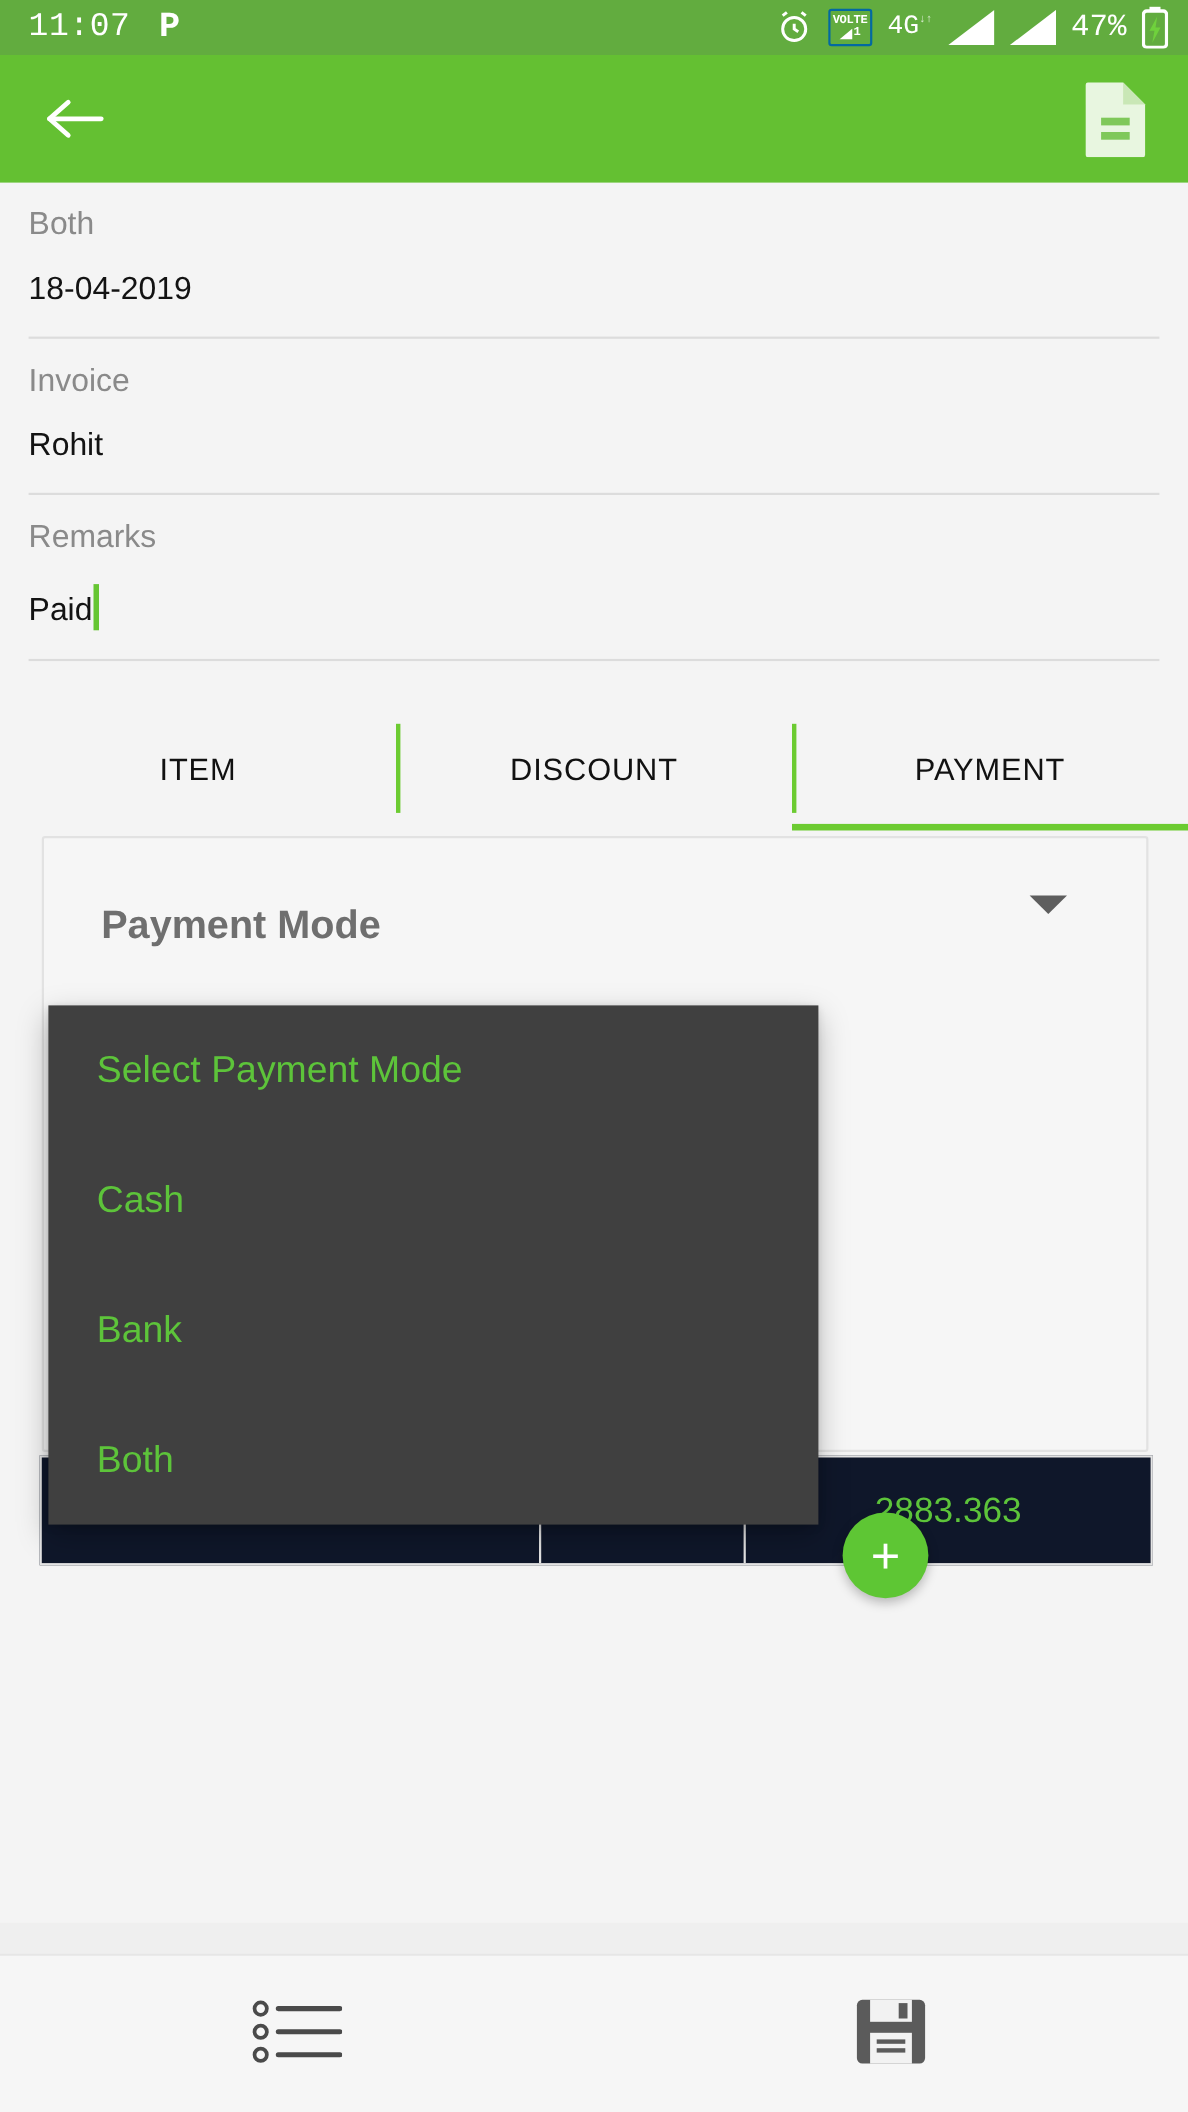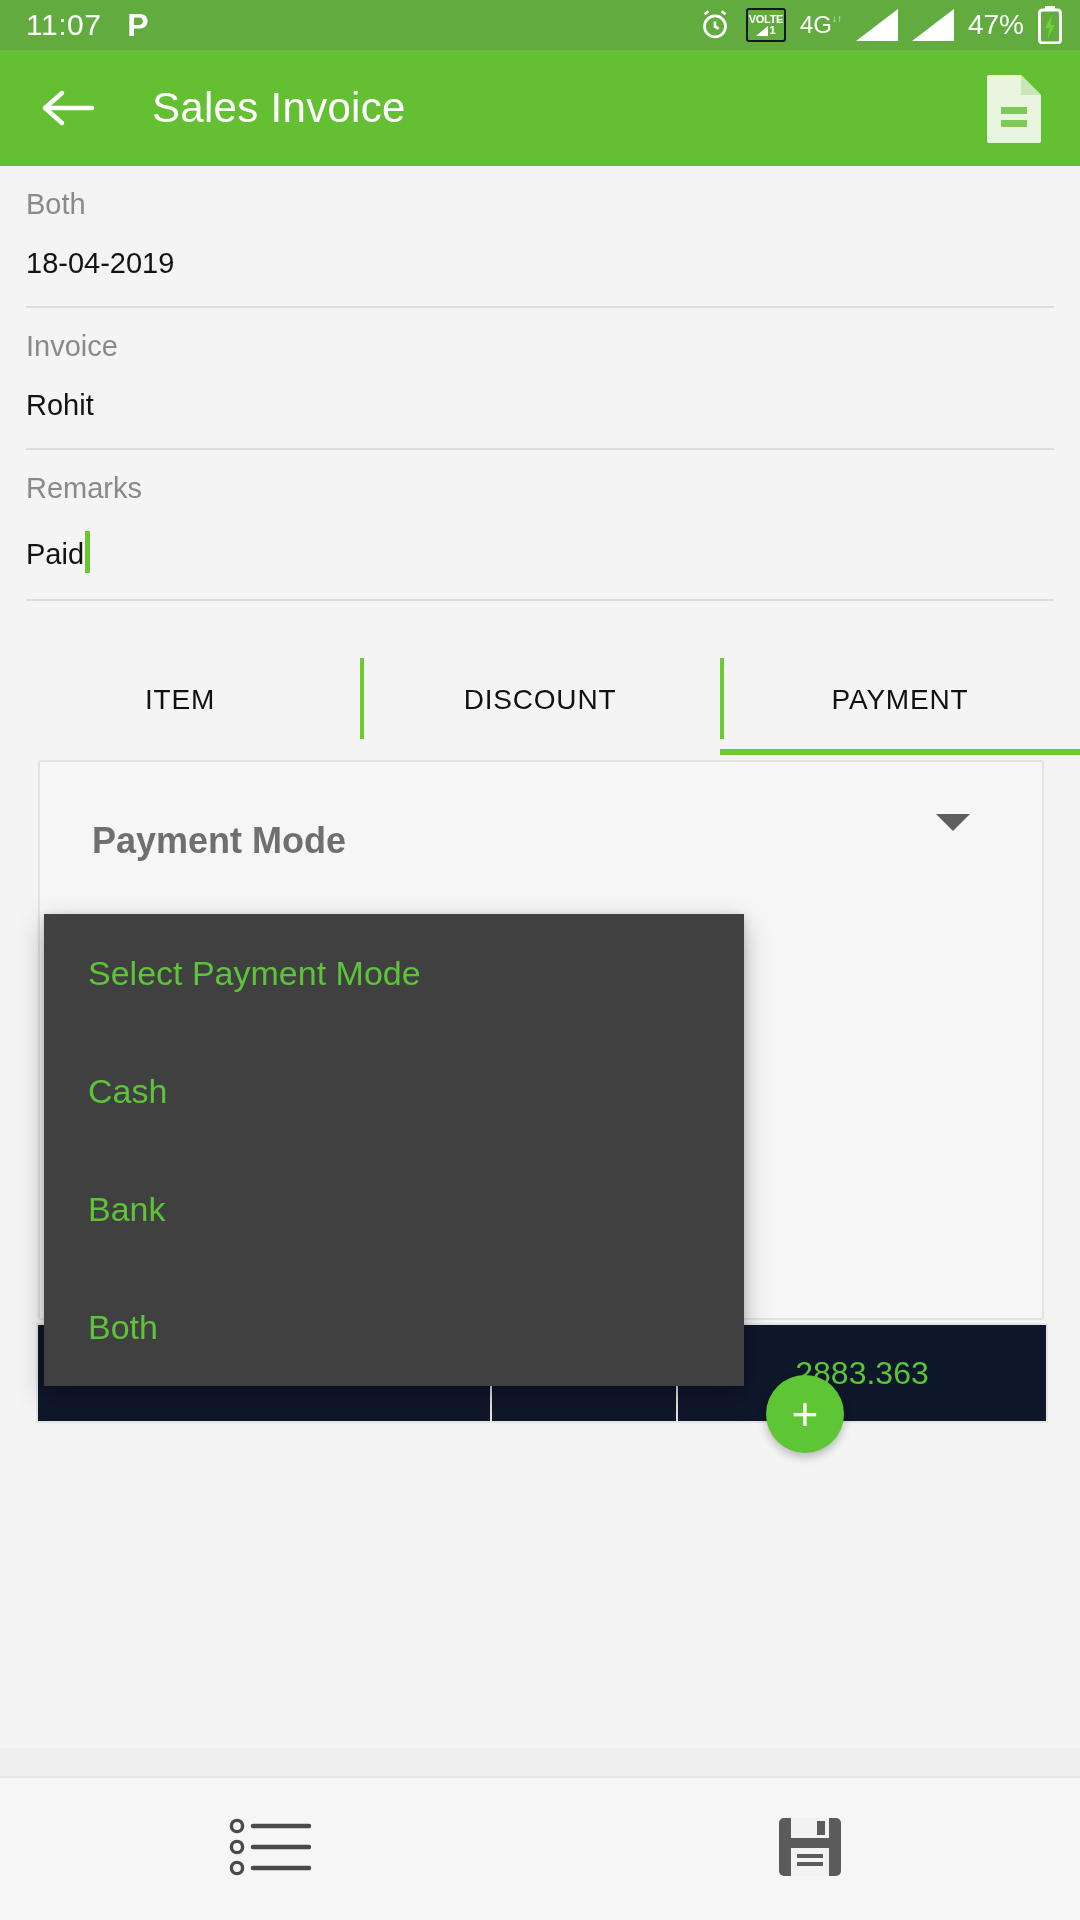--- a/index.html
+++ b/index.html
@@ -11,27 +11,28 @@
   }
   .phone { position: relative; width: 1080px; height: 1920px; background: #f4f4f4; }
 
   
   .statusbar {
     position: absolute; top: 0; left: 0; width: 1080px; height: 50px;
     background: #62ac3f;
     display: flex; align-items: center;
     padding: 0 18px 0 26px;
     color: #ffffff;
+    font-family: Liberation Mono, monospace;
   }
   .sb-clock { font-size: 30px; font-weight: 400; letter-spacing: .5px; }
   .sb-appicon { margin-left: 26px; font-size: 32px; font-weight: 700; line-height: 1; }
   .sb-right { margin-left: auto; display: flex; align-items: center; gap: 14px; }
   .sb-ic { display: inline-flex; align-items: center; justify-content: center; }
   .sb-volte {
-    border: 2px solid #0f172a; border-radius: 3px;
+    border: 2px solid #0369a1; border-radius: 3px;
     width: 40px; height: 34px;
     display: flex; flex-direction: column; align-items: center; justify-content: center;
     line-height: 1;
   }
   .sb-volte .v1 { font-size: 11px; font-weight: 700; letter-spacing: -0.3px; }
   .sb-volte .v2 { font-size: 11px; font-weight: 700; display: flex; align-items: center; gap: 1px; }
   .sb-4g { display: flex; align-items: flex-start; }
   .sb-4g .g { font-size: 24px; font-weight: 500; line-height: .95; }
   .sb-4g .ar { display: flex; flex-direction: column; font-size: 10px; line-height: .9; opacity: .75; }
   .sb-pct { font-size: 28px; font-weight: 500; }
@@ -185,21 +186,20 @@
     </span>
   </div>
 
   <div class="appbar">
     <span class="back-arrow">
       <svg width="56" height="42" viewBox="0 0 56 42" fill="none" stroke="#fff" stroke-width="4.4" stroke-linecap="round" stroke-linejoin="round">
         <path d="M52 21H5"></path>
         <path d="M22 6 5 21l17 15"></path>
       </svg>
     </span>
-    <span class="appbar-title">Sales Invoice</span>
     <span class="appbar-action">
       <svg width="62" height="70" viewBox="0 0 62 70">
         <path d="M6 2h32l20 20v46a2 2 0 0 1-2 2H6a2 2 0 0 1-2-2V4a2 2 0 0 1 2-2z" fill="#e8f6e0"></path>
         <path d="M38 2v20h20" fill="#c9e7b6"></path>
         <rect x="18" y="34" width="26" height="7" fill="#7fc85a"></rect>
         <rect x="18" y="47" width="26" height="7" fill="#7fc85a"></rect>
       </svg>
     </span>
   </div>
 

